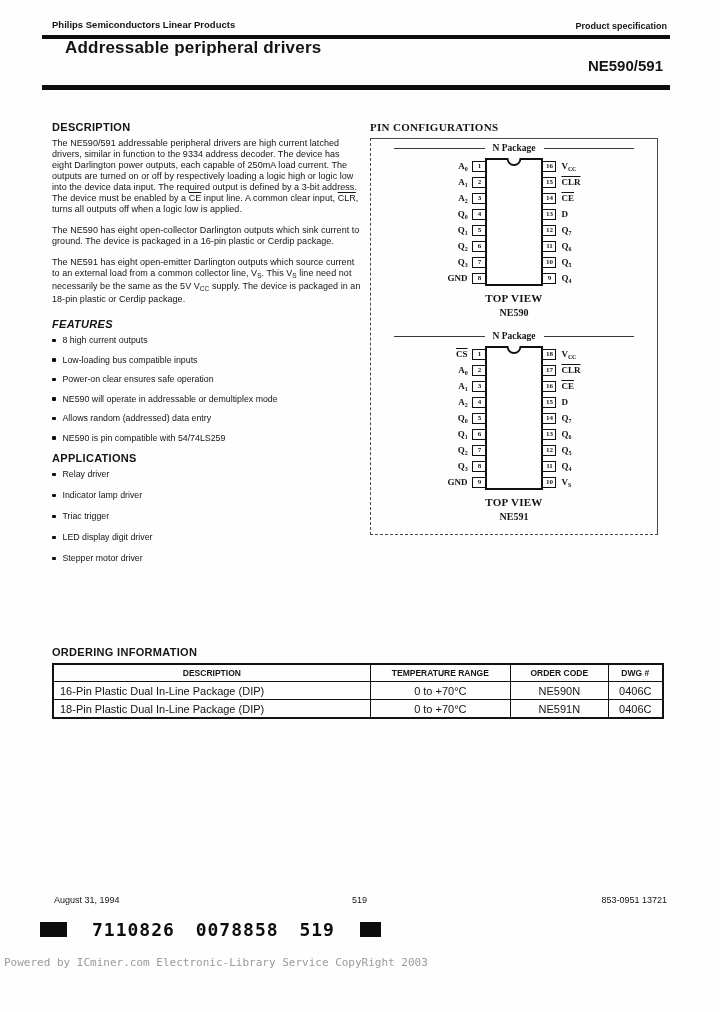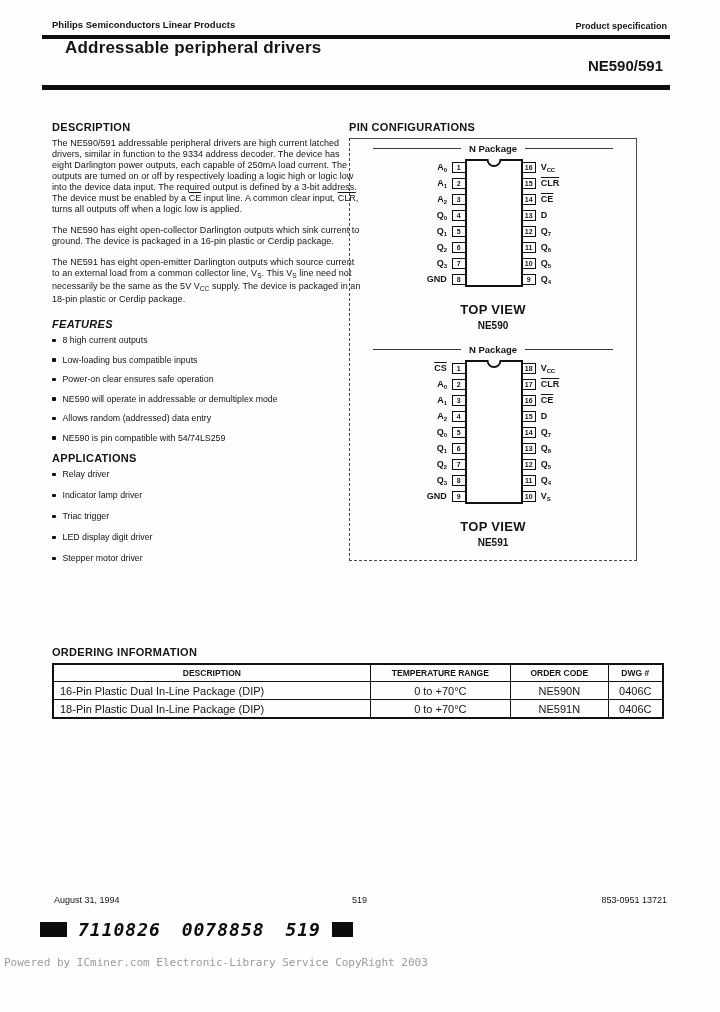--- a/index.html
+++ b/index.html
@@ -10,21 +10,21 @@
   
   .hdr-left  { position:absolute; left:52px; top:19px; font-size:9.5px; font-weight:bold; }
   .hdr-right { position:absolute; right:53px; top:21px; font-size:9px; font-weight:bold; }
   .rule1 { position:absolute; left:42px; width:628px; top:35px; height:4px; background:#0e0e0e; }
   .doc-title { position:absolute; left:65px; top:38px; font-size:17px; font-weight:bold; letter-spacing:0.2px; }
   .part-no   { position:absolute; right:57px; top:57px; font-size:15px; font-weight:bold; }
   .rule2 { position:absolute; left:42px; width:628px; top:85px; height:5px; background:#0e0e0e; }
 
   
   .col-left  { position:absolute; left:52px; top:121px; width:309px; }
-  .col-right { position:absolute; left:349px; top:121px; width:288px; }
+  .col-right { position:absolute; left:370px; top:121px; width:288px;font-family:Liberation Serif, serif; }
 
   h3.sec { font-size:11px; font-weight:bold; letter-spacing:0.3px; margin-bottom:5px; }
   .paras p { font-size:9px; line-height:11px; margin-bottom:10px; letter-spacing:0.05px; }
   .ov { text-decoration:overline;text-align:right; }
   .tsub { font-size:6.5px; vertical-align:-2px; }
 
   .blist { list-style:none; }
   .blist li { font-size:8.8px; display:flex; align-items:baseline; }
   .blist li::before { content:""; width:3.5px; height:3.5px; background:#111; border-radius:1px;
                       display:inline-block; margin-right:7px; flex:none; position:relative; top:-1px; }
@@ -49,37 +49,37 @@
   .side.L .pinbox { margin-right:-1px; }
   .side.R .pinbox { margin-left:-1px; }
   .plabel { font-size:9px; font-weight:bold; white-space:nowrap; }
   .side.L .plabel { margin-right:5px; }
   .side.R .plabel { margin-left:5px; }
   .psub { font-size:6px; vertical-align:-2px; letter-spacing:-0.3px; }
   .chipbody { width:58px; border:2px solid #111; background:#fff; position:relative; flex:none; }
   .notch { position:absolute; top:-2px; left:50%; transform:translateX(-50%);
            width:15px; height:8px; background:#fff; border:2px solid #111; border-top:none;
            border-radius:0 0 14px 14px; }
-  .view-lbl { font-size:13px; font-weight:bold; margin-top:15px; letter-spacing:0.3px; }
+  .view-lbl { font-size:11px; font-weight:bold; margin-top:6px; letter-spacing:0.3px; }
   .part-lbl { font-size:10px; font-weight:bold; margin-top:3px; }
 
   
   .ordering { position:absolute; left:52px; top:646px; width:612px; }
   table.ord { width:100%; border-collapse:collapse; border:2px solid #111; table-layout:fixed; }
   table.ord th { font-size:8.5px; font-weight:bold; border:1px solid #111; padding:3px 4px; text-align:center; }
   table.ord td { font-size:11px; border:1px solid #111; padding:2.5px 6px; text-align:center; }
   table.ord td:first-child { text-align:left; }
   col.c1{width:52%} col.c2{width:23%} col.c3{width:16%} col.c4{width:9%}
 
   
   .foot { position:absolute; left:52px; right:53px; top:895px; font-size:9px; }
   .foot .date { position:absolute; left:2px; }
   .foot .pageno { position:absolute; left:0; right:0; text-align:center; }
   .foot .docno { position:absolute; right:0; }
-  .barcode { position:absolute; left:40px; top:919px; display:flex; align-items:center; gap:11px;font-style:italic; }
+  .barcode { position:absolute; left:40px; top:919px; display:flex; align-items:center; gap:25px; }
   .bar-block { background:#0c0c0c; height:15px; flex:none; }
   .bb1 { width:27px; } .bb2 { width:21px; }
   .bar-digits { font-family:"DejaVu Sans Mono", monospace; font-weight:bold; font-size:18px;
                 letter-spacing:1px; word-spacing:9px; color:#0c0c0c; }
   .watermark { position:absolute; left:4px; top:956px; font-family:"DejaVu Sans Mono", monospace;
                font-size:11px; color:#9b9b9b; white-space:nowrap; }
 </style>
 </head>
 <body>
 

